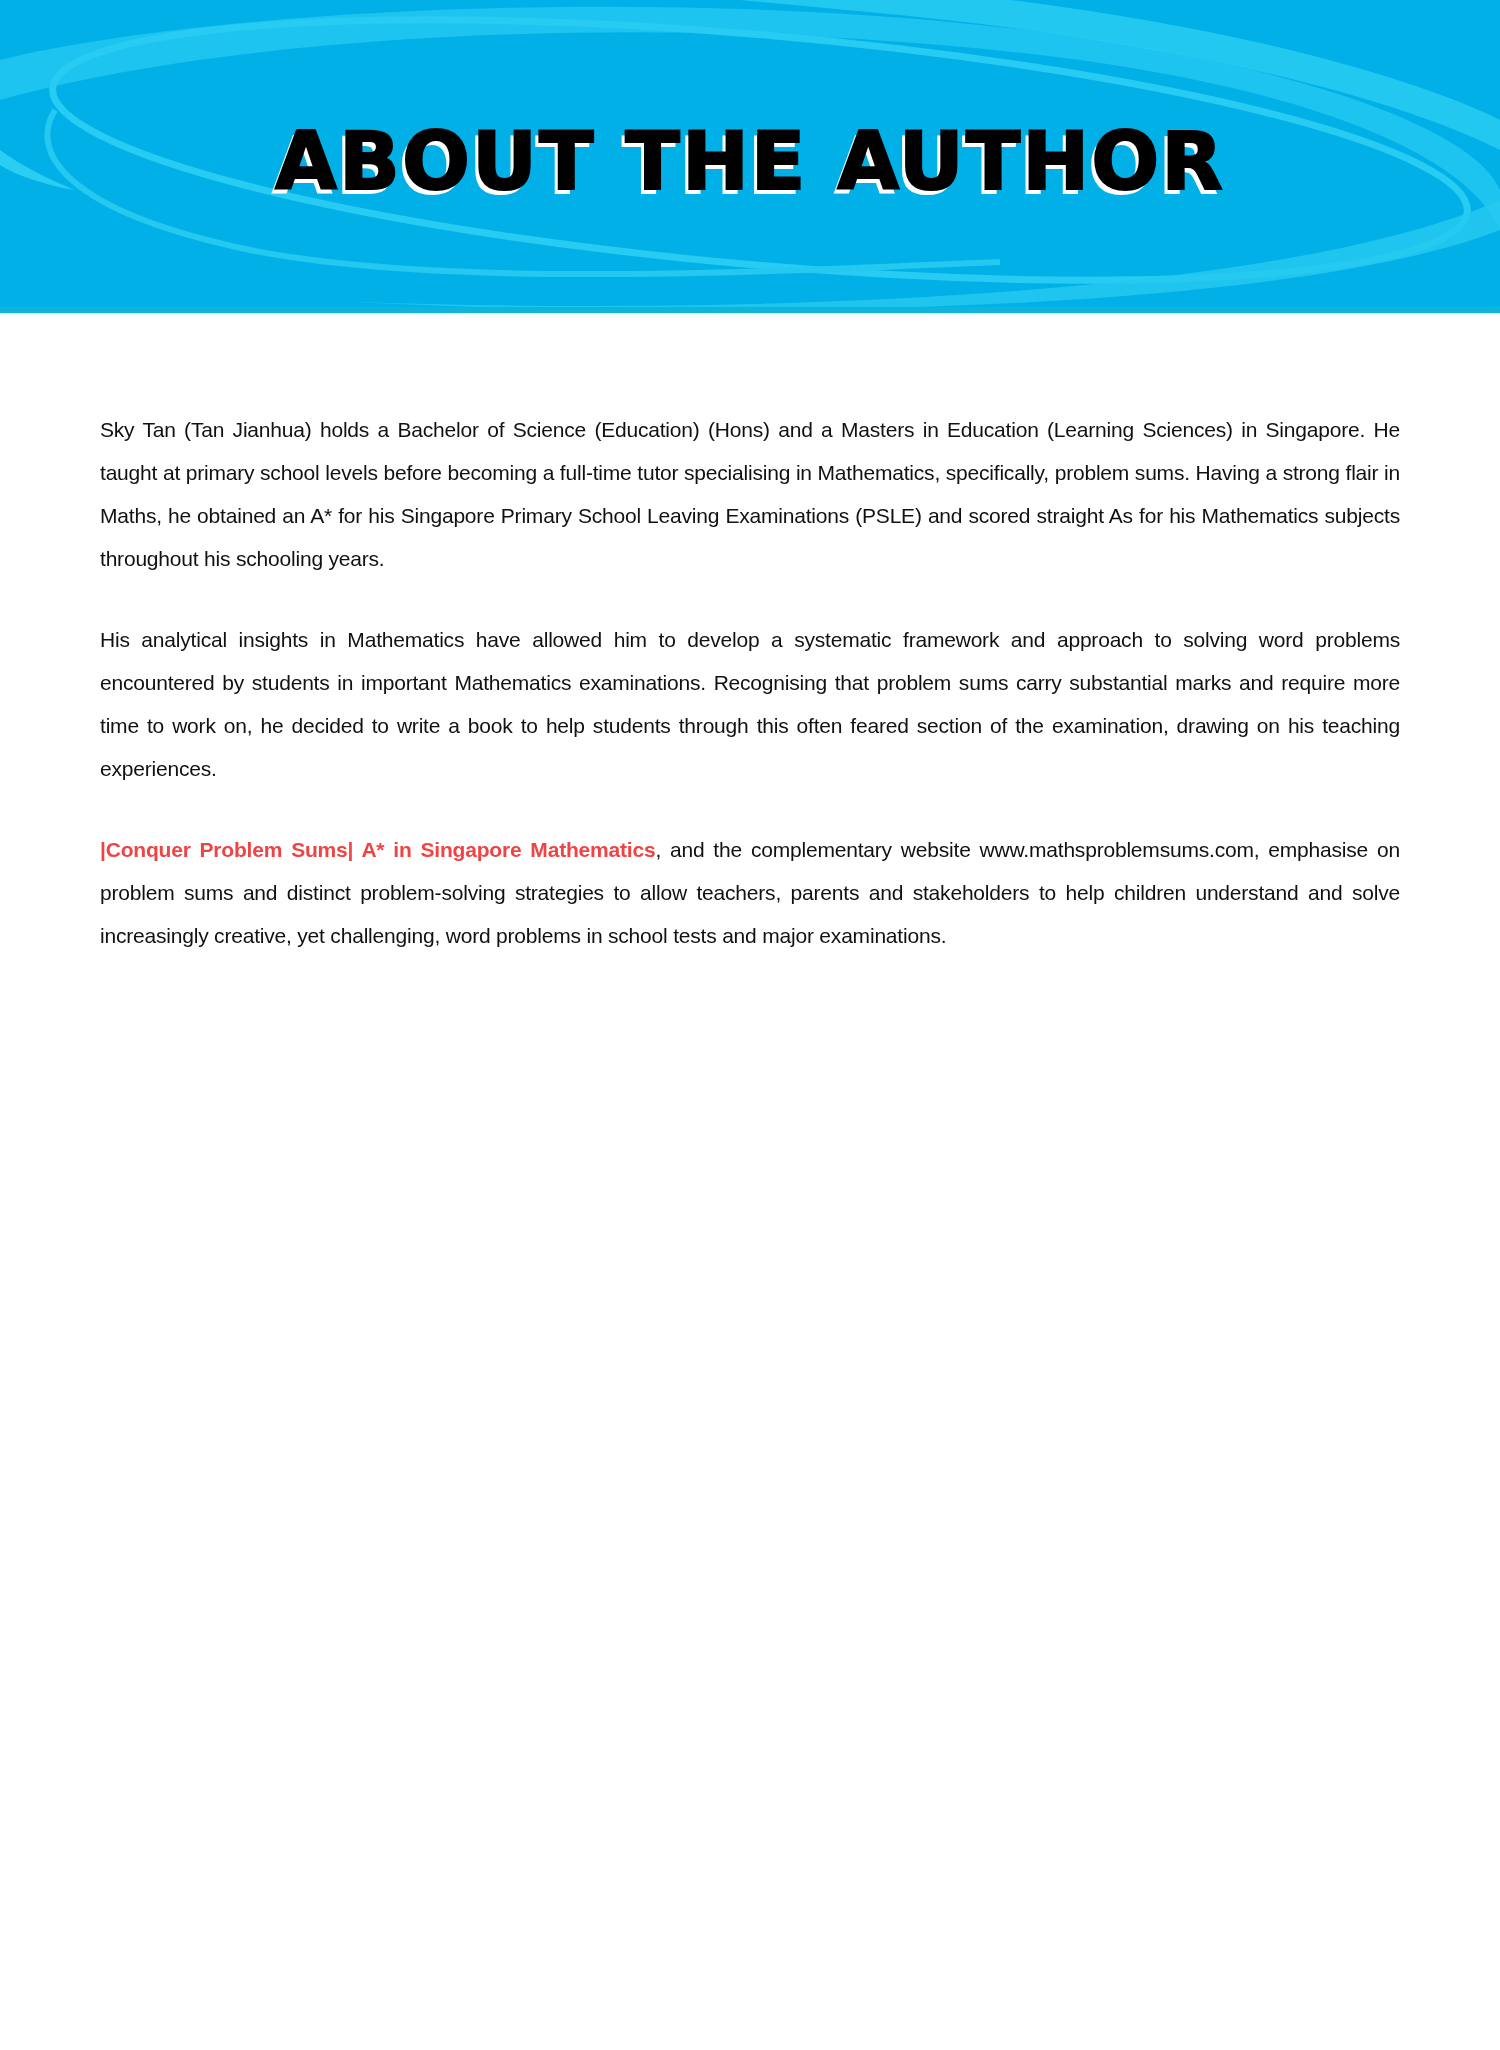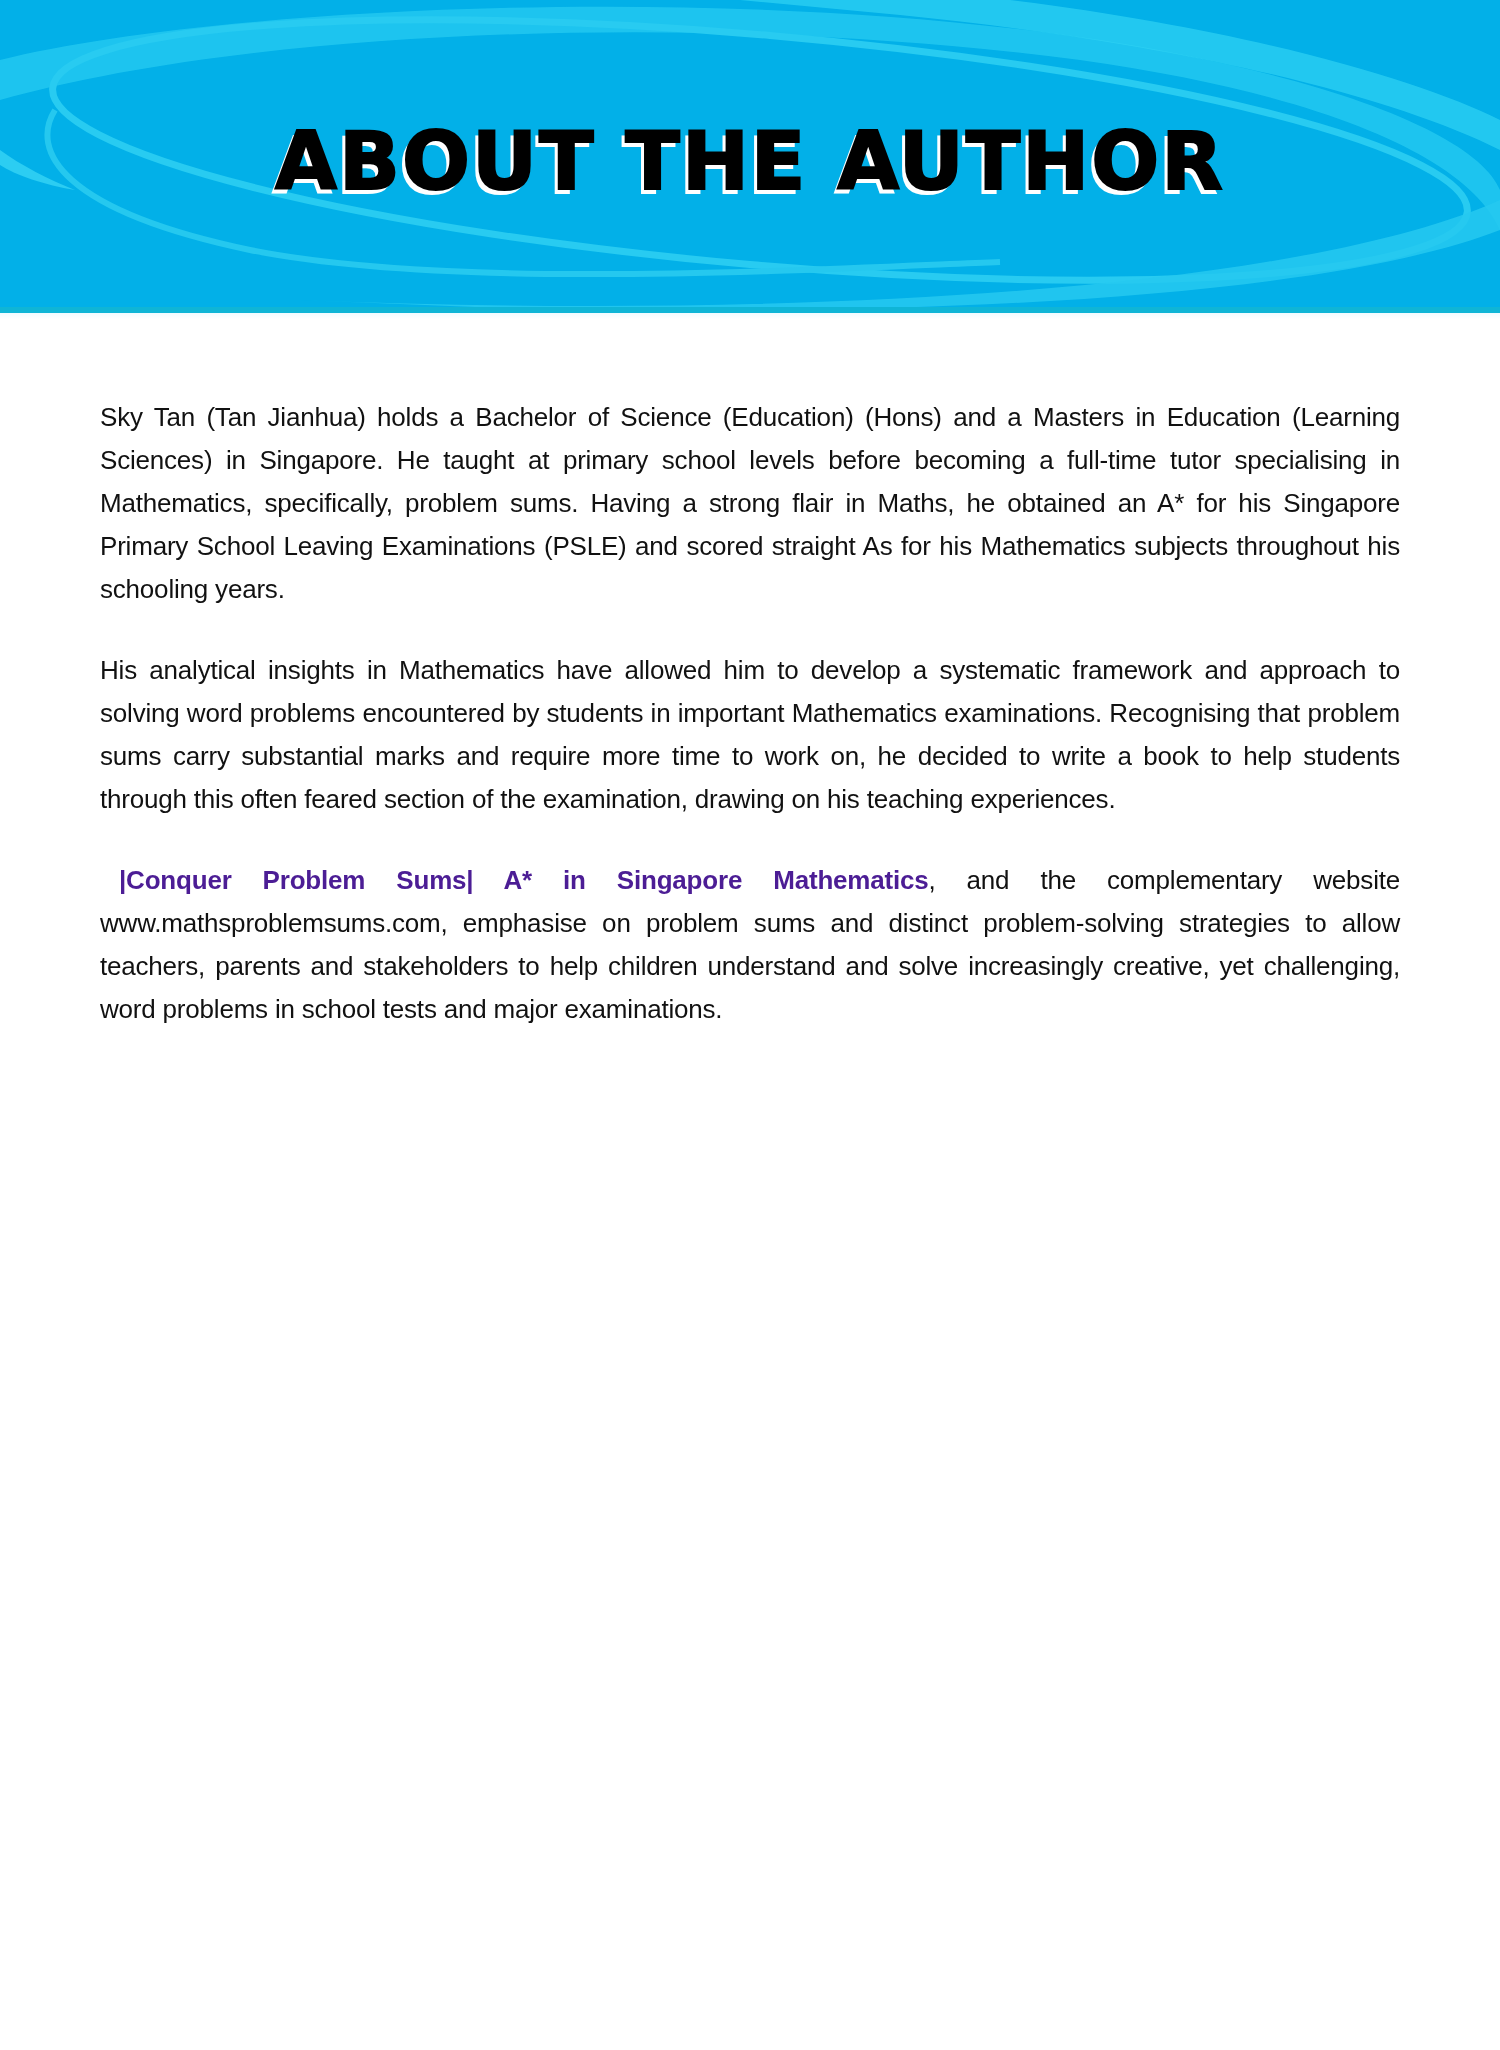--- a/index.html
+++ b/index.html
@@ -55,36 +55,35 @@
       font-size: 80px;
       letter-spacing: 2px;
       color: #000000;
       line-height: 100px;
       text-shadow: -4px 5px 0 #ffffff;
       -webkit-text-stroke: 2px #000;
     }
     .content {
       position: absolute;
       left: 100px;
-      top: 396px;
+      top: 408px;
       width: 1300px;
       font-family: "Liberation Sans", sans-serif;
-      font-size: 26px;
+      font-size: 21px;
       line-height: 43px;
       color: #111111;
     }
     .content p {
       margin: 0 0 38px 0;
       text-align: justify;
       letter-spacing: -0.2px;
     }
     .book-title {
-      color: #4c1d95;
+      color: #ef4444;
       font-weight: bold;
-      margin-left: 19px;
     }
   </style>
 </head>
 <body>
 
 <div class="banner">
   <svg class="swoosh" width="1500" height="313" viewBox="0 0 1500 313">
 
     <path d="M 0 60 C 200 10, 700 -20, 1100 40 C 1350 80, 1480 140, 1500 190 L 1500 230 C 1470 160, 1330 95, 1080 60 C 700 10, 250 30, 0 100 Z" fill="#22c8f0" opacity="0.85"></path>
 

